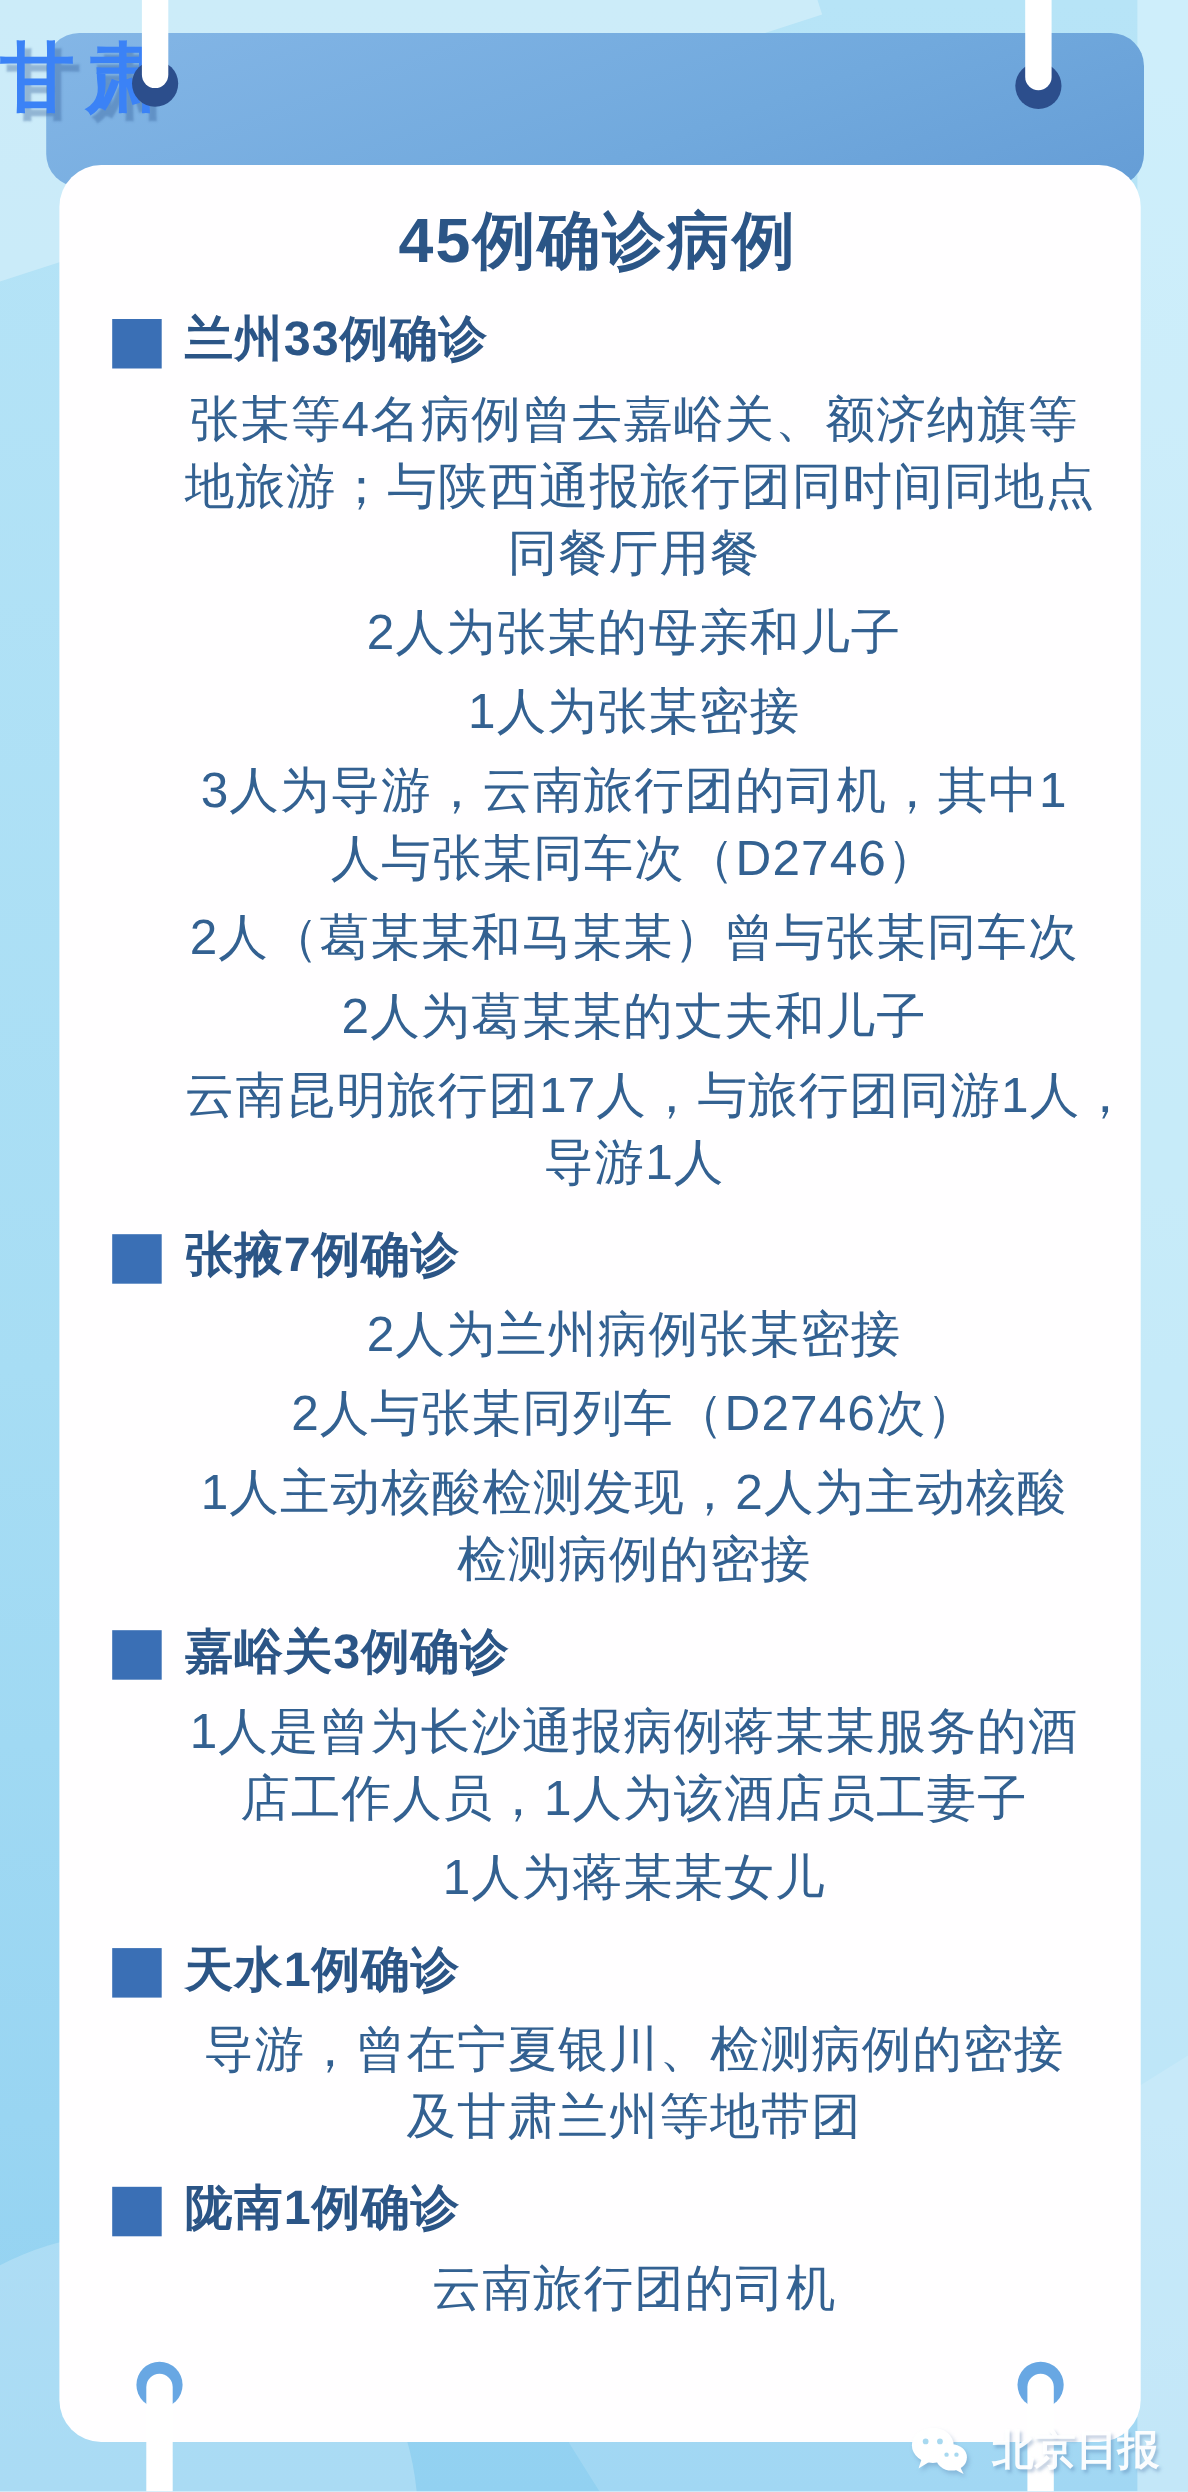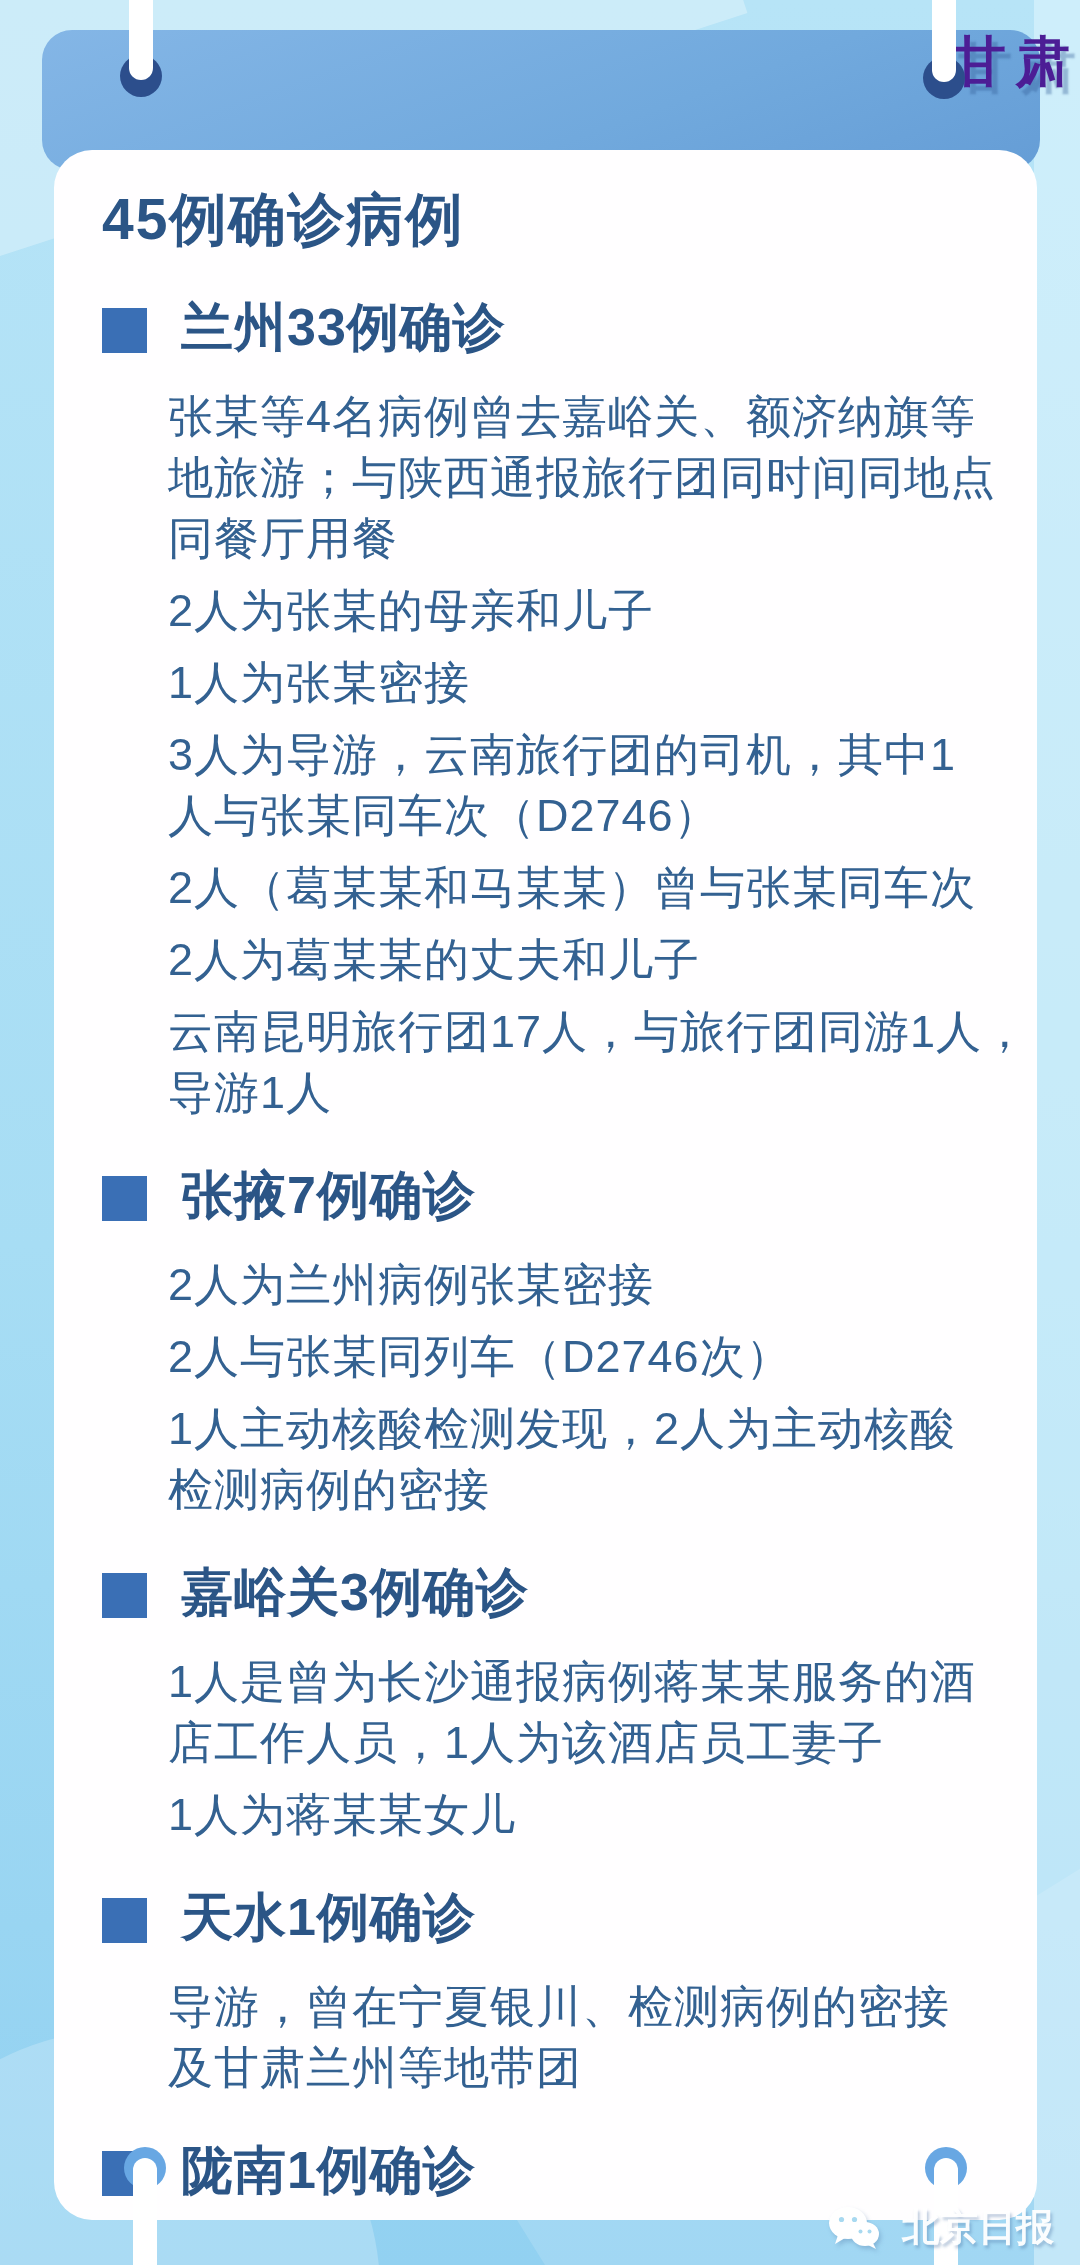--- a/index.html
+++ b/index.html
@@ -14,48 +14,48 @@
   .deco-right{right:0;top:0;width:46px;height:100%;background:rgba(235,251,255,.45);}
   .deco-bl{left:-140px;top:2030px;width:520px;height:520px;border-radius:50%;background:rgba(255,255,255,.22);}
   .deco-br{left:560px;top:1950px;width:900px;height:420px;background:rgba(255,255,255,.14);transform:rotate(-32deg);}
 
   .header-bar{
     position:absolute;left:42px;top:30px;width:998px;height:140px;z-index:2;
     background:linear-gradient(160deg,#84b6e6 0%,var(--header) 60%,#659dd6 100%);
     border-radius:30px;
   }
   .header-title{
-    position:absolute;left:0;right:0;top:26px;text-align:right;z-index:3;
-    color:#4c1d95;font-size:54px;font-weight:bold;letter-spacing:10px;
+    position:absolute;left:0;right:0;top:26px;text-align:left;z-index:3;
+    color:#3b82f6;font-size:68px;font-weight:bold;letter-spacing:10px;
     text-shadow:6px 7px 2px rgba(52,94,152,.38);
   }
 
   .pin{position:absolute;width:42px;height:42px;border-radius:50%;background:var(--pin);z-index:4;}
   .pin-tl{left:120px;top:55px;} .pin-tr{left:923px;top:57px;}
   .attach{position:absolute;width:42px;height:42px;border-radius:50%;background:var(--attach);z-index:6;}
   .attach-bl{left:124px;top:2147px;} .attach-br{left:925px;top:2147px;}
   .strap{position:absolute;width:24px;background:#fff;z-index:7;}
   .strap-tl{left:129px;top:0;height:80px;border-radius:0 0 12px 12px;}
   .strap-tr{left:932px;top:0;height:82px;border-radius:0 0 12px 12px;}
   .strap-bl{left:133px;top:2158px;height:107px;border-radius:12px 12px 0 0;}
   .strap-br{left:934px;top:2158px;height:107px;border-radius:12px 12px 0 0;}
 
   .card{
     position:absolute;left:54px;top:150px;width:983px;height:2070px;z-index:5;
     background:#fffeff;border-radius:38px;box-sizing:border-box;
-    padding:28px 52px 0 48px;overflow:hidden;
+    padding:28px 52px 0 48px;overflow:hidden;text-align:center;
   }
   .card h1{
     margin:6px 0 0 0;font-size:57px;line-height:1.25;font-weight:bold;
     color:var(--head-text);letter-spacing:2px;
   }
   .sec{margin-top:24px;}
   .sec-head{display:flex;align-items:center;gap:19px;margin-bottom:4px;}
   .bullet{width:45px;height:45px;background:var(--bullet);flex:none;margin-top:6px;}
-  .sec-head h2{margin:15px;font-size:52px;line-height:1.27;font-weight:bold;color:var(--head-text);letter-spacing:1px;}
+  .sec-head h2{margin:2px;font-size:44px;line-height:1.27;font-weight:bold;color:var(--head-text);letter-spacing:1px;}
   .para{margin:11px 0 11px 66px;color:var(--body-text);font-size:45px;line-height:61px;letter-spacing:1px;}
   .para .line{white-space:nowrap;}
 
   .footer{
     position:absolute;right:26px;top:2202px;z-index:8;display:flex;align-items:center;gap:22px;
     color:rgba(255,255,255,.95);font-size:38px;font-weight:bold;
     text-shadow:2px 3px 3px rgba(70,110,160,.35);
   }
   .footer svg{display:block;filter:drop-shadow(2px 3px 2px rgba(70,110,160,.3));}
 </style>

